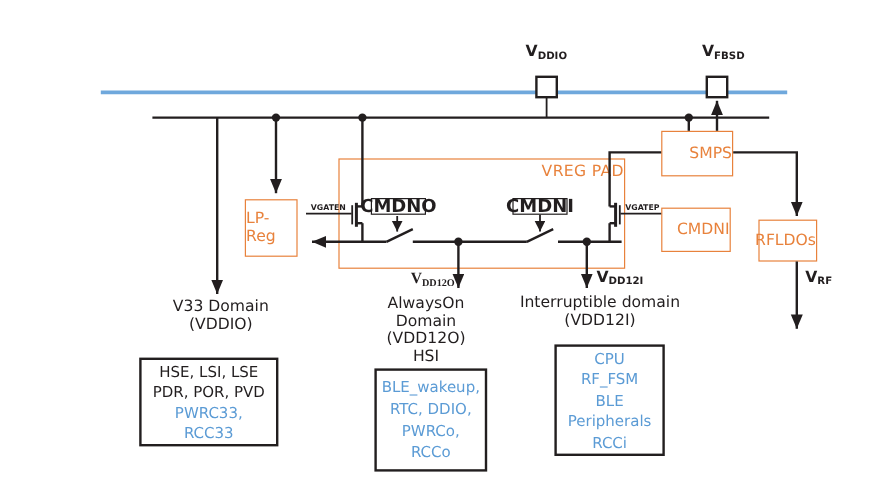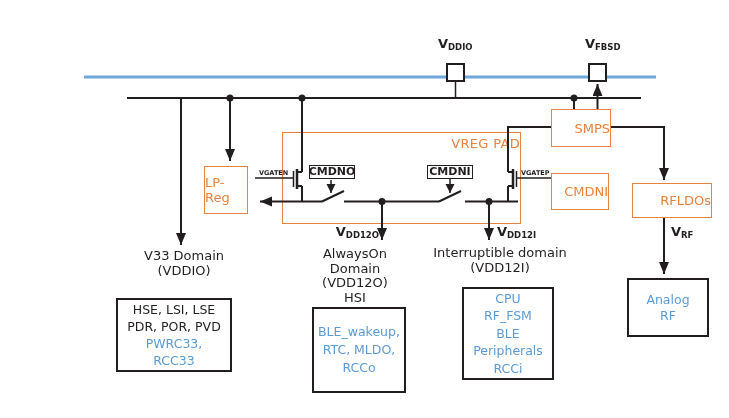--- a/index.html
+++ b/index.html
@@ -6,30 +6,30 @@
   body { background:#fff; font-family:"DejaVu Sans", sans-serif; }
   .canvas { position:relative; width:729px; height:418px; background:#fff; overflow:hidden; color:var(--line);margin-left:44px; }
 
   
   .obox { position:absolute; border:1.5px solid var(--orange); color:var(--orange);
           display:flex; align-items:center; justify-content:flex-end; font-size:13px; background:transparent; }
   .vreg { align-items:flex-start; }
   .vreg-title { margin-top:3px; letter-spacing:.3px; }
 
   
-  .cbox { position:absolute; border:1px solid var(--line); background:#fff; font-size:11px; font-weight:bold;
-          display:flex; align-items:flex-end; justify-content:center; color:var(--line); }
+  .cbox { position:absolute; border:1px solid var(--line); background:#fff; font-size:15px; font-weight:bold;
+          display:flex; align-items:center; justify-content:center; color:var(--line); }
 
   
   .gate { position:absolute; font-size:6.5px; font-weight:bold; color:var(--line); white-space:nowrap; }
 
   
   .vlbl { position:absolute; font-weight:bold; font-size:13px; color:var(--line); white-space:nowrap; }
   .vlbl .s { font-size:8.5px; vertical-align:-2px; }
-  .tr { text-align:right; }
+  .tr { text-align:right;font-family:Liberation Serif, serif; }
 
   
   .title { position:absolute; font-size:13px; line-height:14.5px; text-align:center; color:var(--line); }
 
   
   .kbox { position:absolute; border:2px solid var(--line); display:flex; flex-direction:column;
           justify-content:center; text-align:center; font-size:12.5px; color:var(--line); background:#fff; }
   .blue { color:var(--blue); }
 
   svg.wires { position:absolute; left:0; top:0; pointer-events:none; }
@@ -66,21 +66,21 @@
 
   <div class="gate" style="left:215px;top:169px">VGATEN</div>
   <div class="gate" style="left:477px;top:169px">VGATEP</div>
 
   <div class="obox" style="left:507px;top:109px;width:60px;height:38px">
       <span>SMPS</span>
     </div>
   <div class="obox" style="left:507px;top:173px;width:58px;height:37px">
       <span>CMDNI</span>
     </div>
-  <div class="obox" style="left:588px;top:183px;width:80px;height:35px">
+  <div class="obox" style="left:588px;top:183px;width:49px;height:35px">
       <span>RFLDOs</span>
     </div>
 
   <div class="vlbl tr" style="left:281px;top:224px;width:54px"><span>V</span><span class="s">DD12O</span></div>
   <div class="vlbl" style="left:453px;top:224px"><span>V</span><span class="s">DD12I</span></div>
   <div class="vlbl" style="left:627px;top:224px"><span>V</span><span class="s">RF</span></div>
 
   <div class="title" style="left:70px;top:249px;width:140px">
     <div>V33 Domain</div>
     <div>(VDDIO)</div>
@@ -98,36 +98,33 @@
 
   <div class="kbox" style="left:72px;top:298px;width:116px;height:74px;line-height:17px">
     <div>HSE, LSI, LSE</div>
     <div>PDR, POR, PVD</div>
     <div class="blue">PWRC33,</div>
     <div class="blue">RCC33</div>
   </div>
 
   <div class="kbox" style="left:268px;top:307px;width:94px;height:86px;line-height:18px">
     <div class="blue">BLE_wakeup,</div>
-    <div class="blue">RTC, MLDO,</div>
+    <div class="blue">RTC, DDIO,</div>
+    <div class="blue">PWRCo,</div>
     <div class="blue">RCCo</div>
   </div>
 
   <div class="kbox" style="left:418px;top:287px;width:92px;height:93px;line-height:17.5px">
     <div class="blue">CPU</div>
     <div class="blue">RF_FSM</div>
     <div class="blue">BLE</div>
     <div class="blue">Peripherals</div>
     <div class="blue">RCCi</div>
   </div>
 
-  <div class="kbox" style="left:583px;top:278px;width:82px;height:59px;line-height:16px">
-    <div class="blue">Analog</div>
-    <div class="blue">RF</div>
-  </div>
 
   <svg class="wires" width="729" height="418" viewBox="0 0 729 418">
     <defs>
       <marker id="ah" markerUnits="userSpaceOnUse" markerWidth="13" markerHeight="11" refX="12" refY="5" orient="auto">
         <path d="M0,0 L12,5 L0,10 Z" class="ahf"></path>
       </marker>
       <marker id="ahs" markerUnits="userSpaceOnUse" markerWidth="10" markerHeight="10" refX="9" refY="4.5" orient="auto">
         <path d="M0,0 L9,4.5 L0,9 Z" class="ahf"></path>
       </marker>
     </defs>

